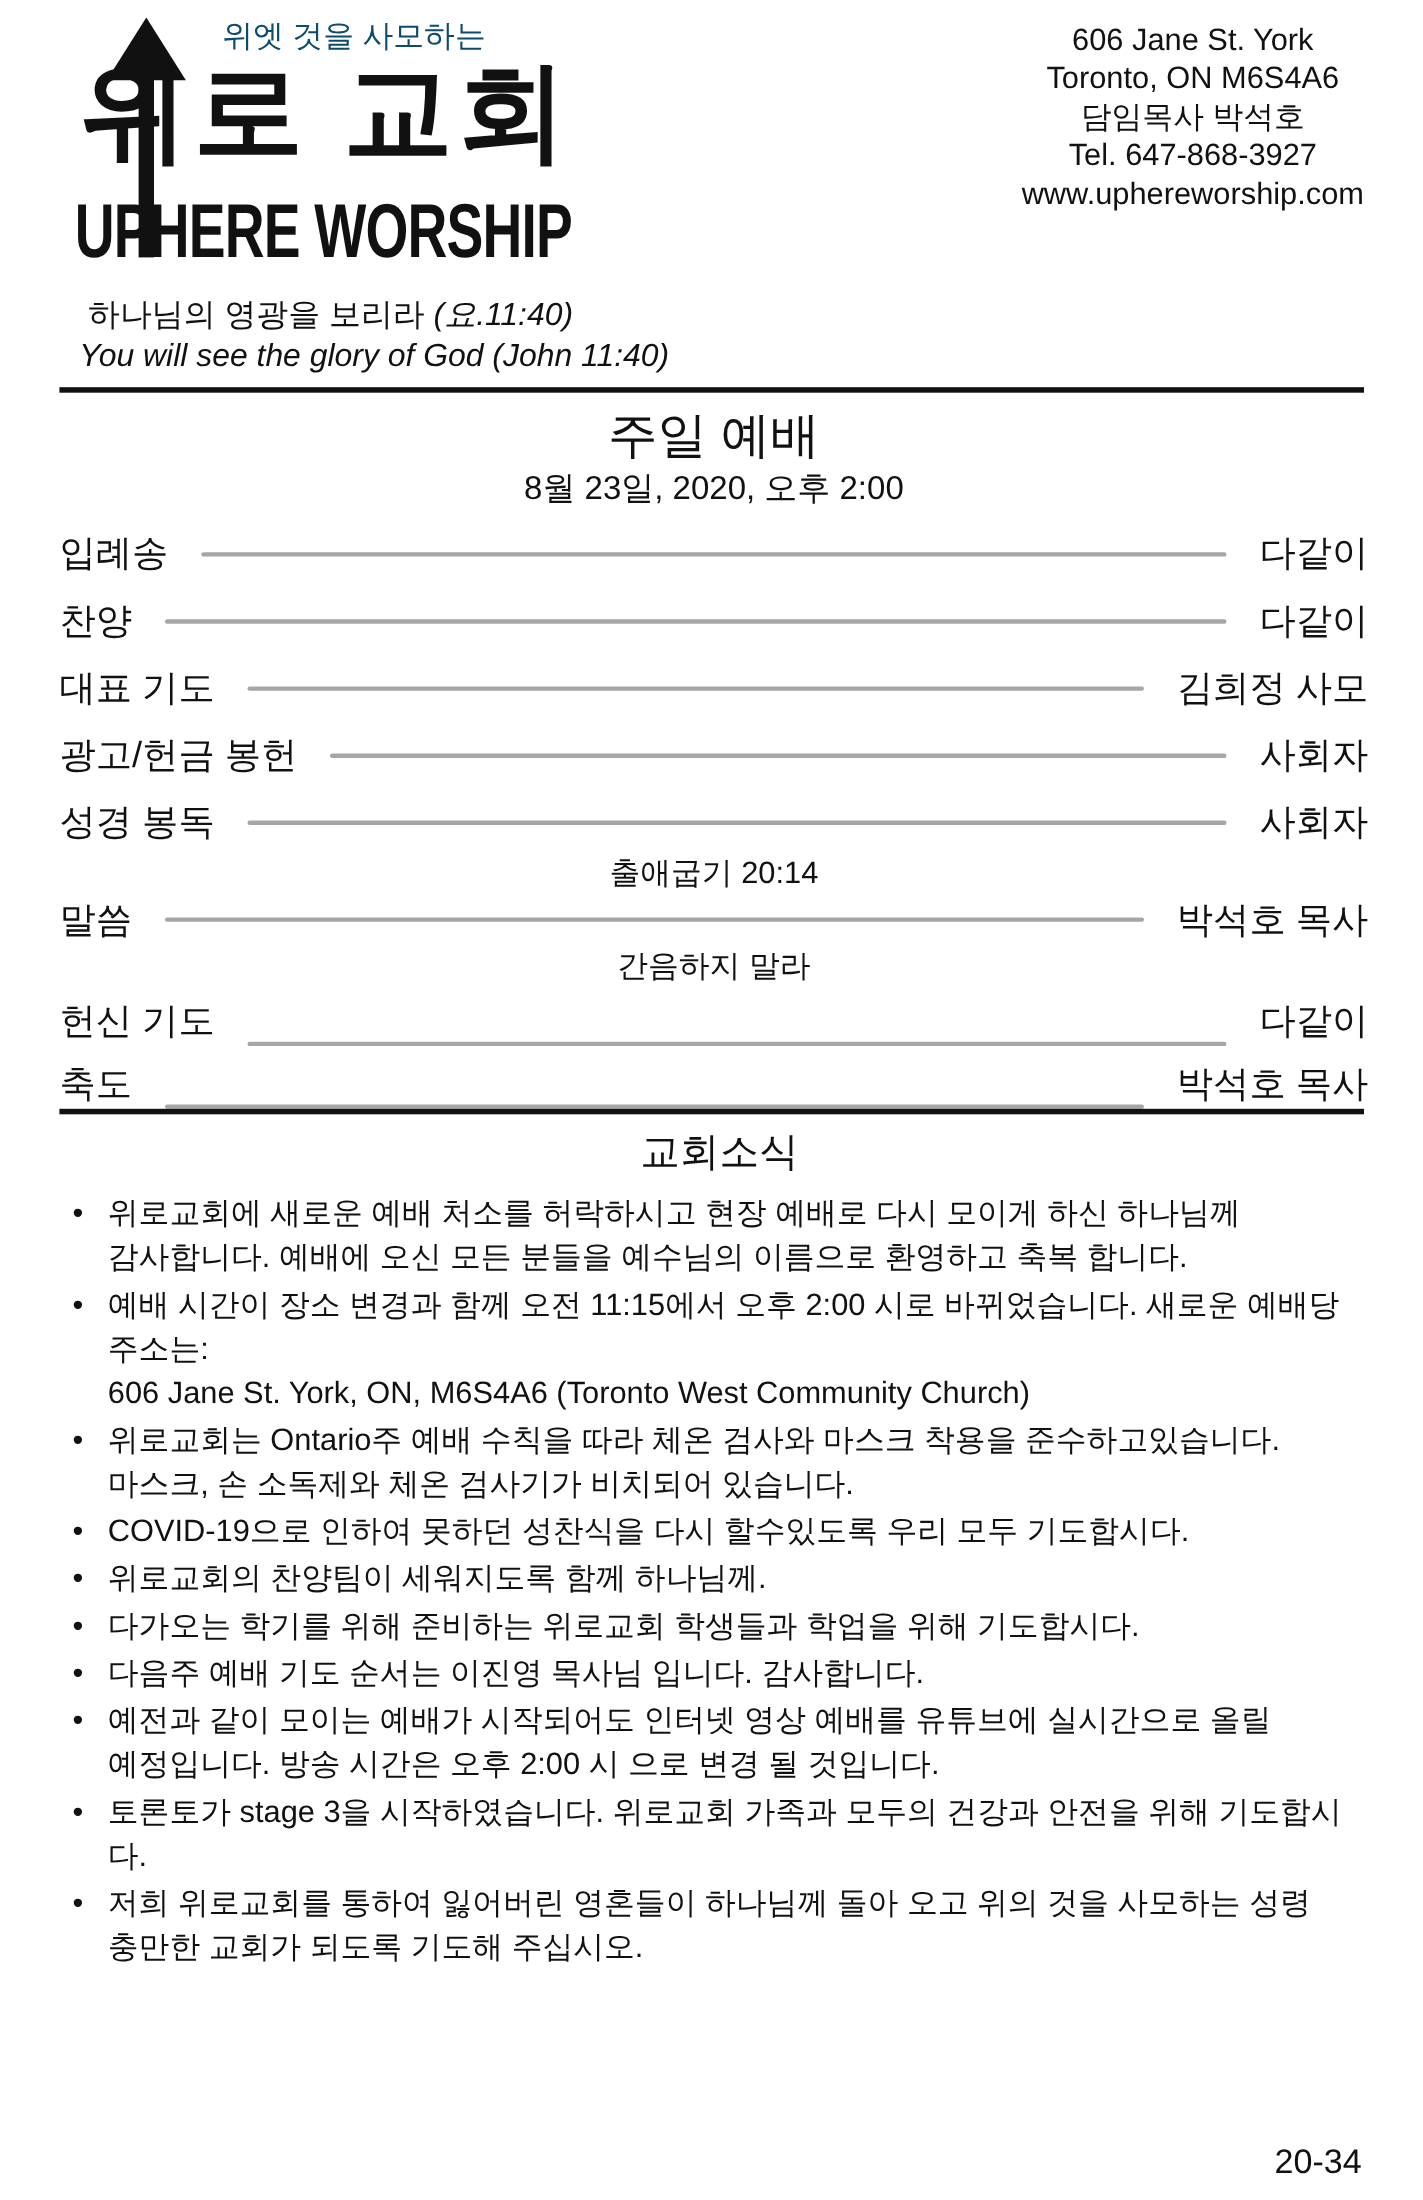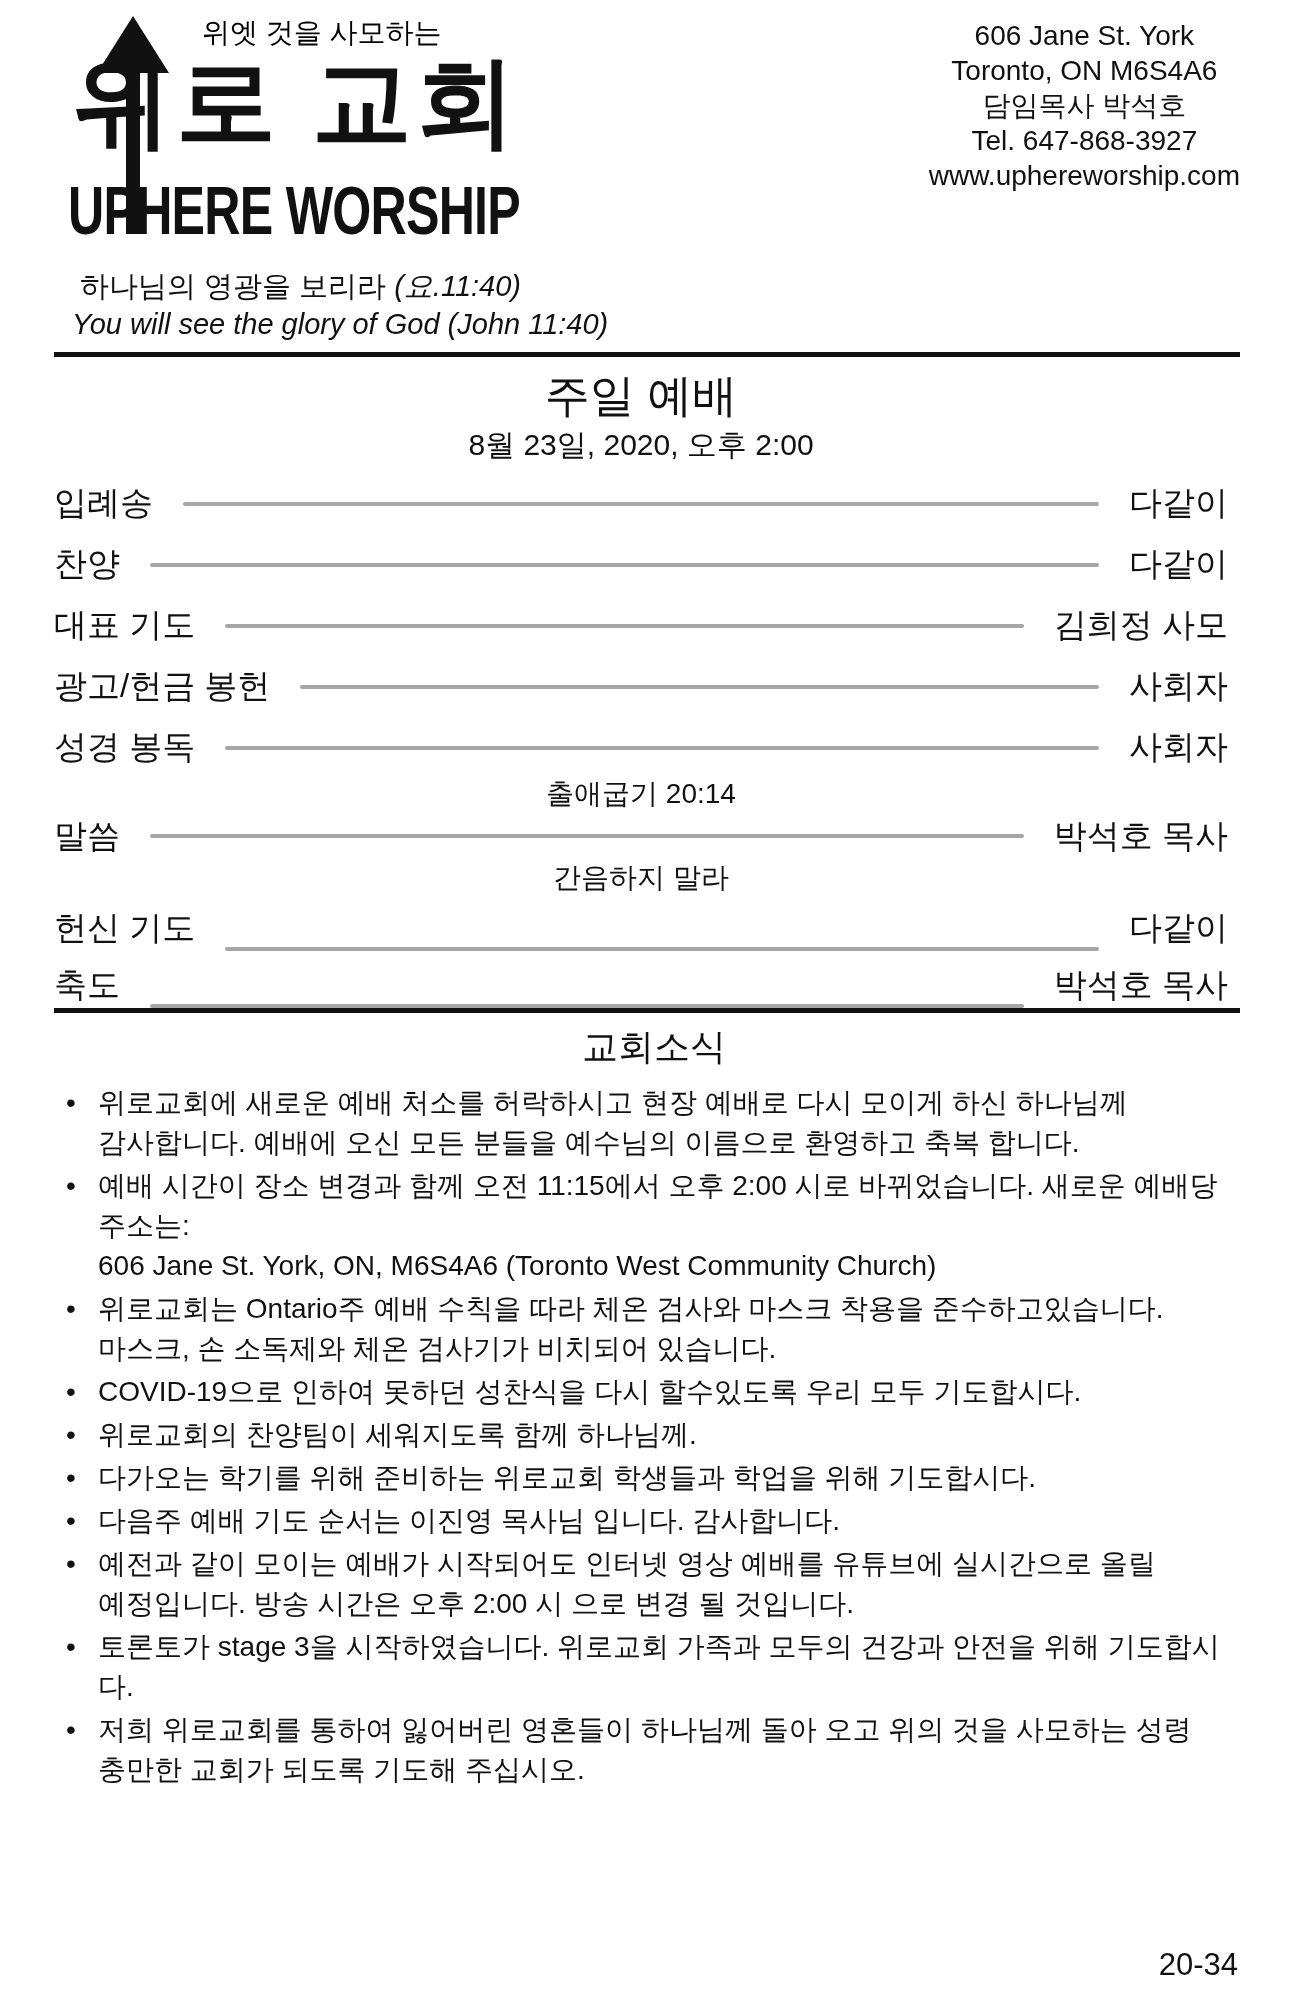--- a/index.html
+++ b/index.html
@@ -15,21 +15,21 @@
   }
 
   
   .header { position: relative; height: 352px; }
 
   .logo-arrow { position: absolute; left: 92px; top: 16px; }
   .logo-arrow svg { display: block; }
 
   .logo-tagline-top {
     position: absolute; left: 202px; top: 16px;
-    font-size: 28px; line-height: 34px; color: #000000;
+    font-size: 28px; line-height: 34px; color: #0c4a6e;
   }
   .logo-title-kr {
     position: absolute; left: 72px; top: 46px;
     font-size: 100px; line-height: 110px; font-weight: bold;
     letter-spacing: 4px; white-space: nowrap;
   }
   .logo-title-en {
     position: absolute; left: 68px; top: 172px;
     font-size: 66px; line-height: 72px; font-weight: bold;
     letter-spacing: -1px; white-space: nowrap;
@@ -49,21 +49,21 @@
     position: absolute; right: 54px; top: 18px;
     text-align: center; font-size: 28px; line-height: 35px;
   }
   .contact .line { display: block; }
 
   .divider {
     position: relative; margin: 0 54px; height: 5px; background: #111111;
   }
 
   
-  .service { padding: 12px 66px 0 54px; }
+  .service { padding: 12px 50px 0 54px; }
   .service-title {
     text-align: center; font-size: 45px; line-height: 54px; font-weight: normal;
   }
   .service-datetime {
     text-align: center; font-size: 30px; line-height: 40px; margin-top: 2px;
   }
   .order-list { margin-top: 8px; }
   .order-row { display: flex; align-items: center; height: 61px; }
   .order-row.compact { height: 52px; }
   .order-row.tail { height: 57px; align-items: flex-end; }

